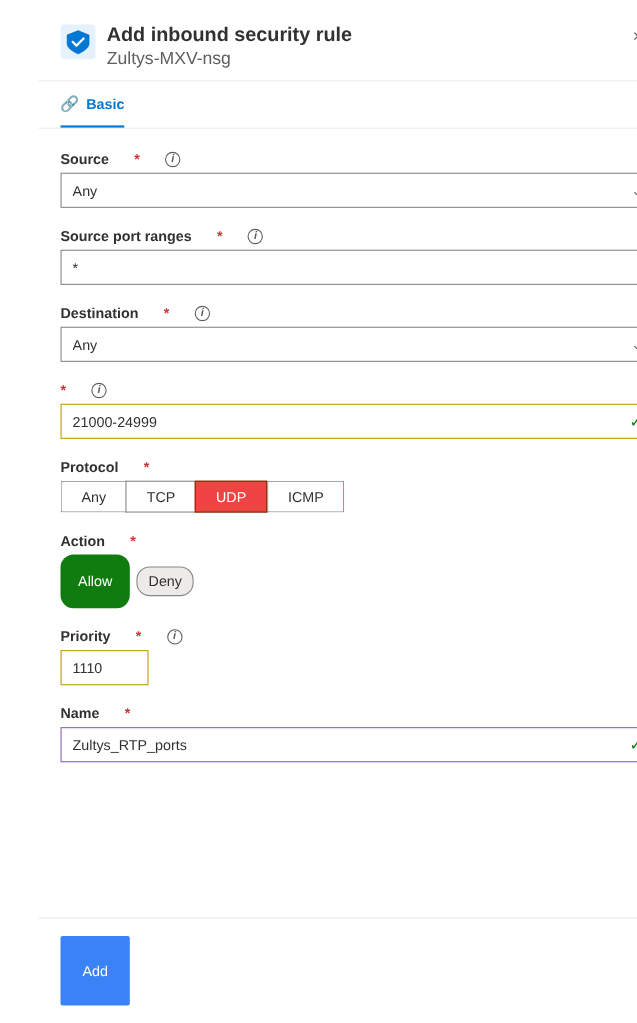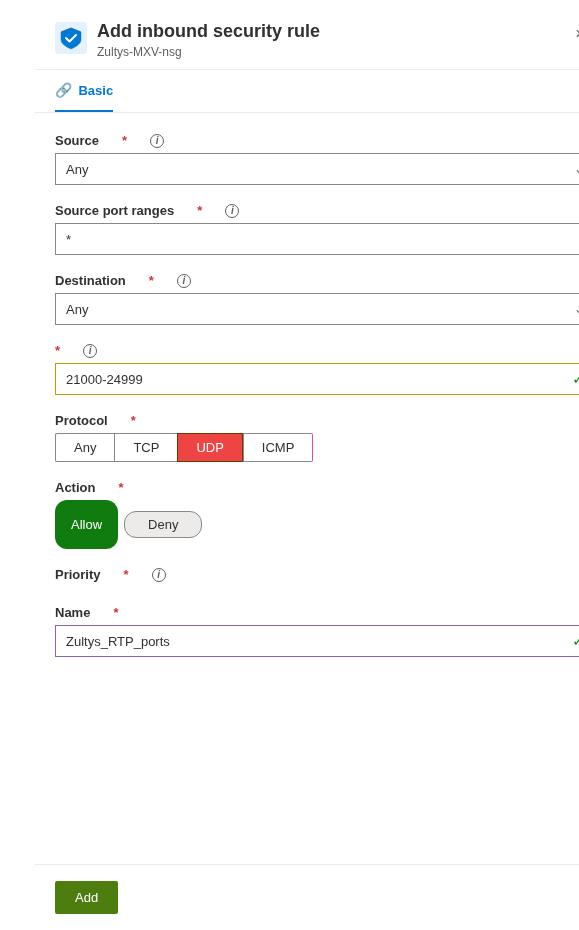--- a/index.html
+++ b/index.html
@@ -48,21 +48,21 @@
     }
 
     .panel-title {
       font-size: 18px;
       font-weight: 600;
       color: #323130;
       line-height: 1.3;
     }
 
     .panel-subtitle {
-      font-size: 12px;
+      font-size: 16px;
       color: #605e5c;
       margin-top: 2px;
     }
 
     .close-btn {
       background: none;
       border: none;
       cursor: pointer;
       font-size: 16px;
       color: #605e5c;
@@ -253,21 +253,21 @@
       font-size: 13px;
       cursor: pointer;
       font-weight: 500;
     }
 
     .toggle-deny {
       background: #edebe9;
       color: #323130;
       border: 1px solid #8a8886;
       border-radius: 12px;
-      padding: 5px 23px;
+      padding: 5px 10px;
       font-size: 13px;
       cursor: pointer;
       margin-left: 6px;
     }
 
     .priority-input {
       width: 80px;
       height: 32px;
       border: 1px solid #c19c00;
       background: #fff;
@@ -291,24 +291,24 @@
     }
 
     .panel-footer {
       padding: 16px 20px;
       border-top: 1px solid #edebe9;
       display: flex;
       align-items: center;
     }
 
     .add-button {
-      background: #4d7c0f;
+      background: #3b82f6;
       color: #fff;
       border: none;
-      padding: 9px 20px;
+      padding: 24px 20px;
       font-size: 13px;
       cursor: pointer;
       border-radius: 2px;
       font-weight: 500;
     }
 
     .spacer { flex: 1; }
   </style>
 </head>
 <body>
@@ -418,20 +418,21 @@
         <button class="toggle-deny">Deny</button>
       </div>
     </div>
 
     <div class="field-group">
       <div class="field-label">
         <span>Priority</span>
         <span class="required-star">*</span>
         <span class="info-icon">i</span>
       </div>
+      <input class="priority-input" type="text" value="1110" style="">
     </div>
 
     <div class="field-group">
       <div class="field-label">
         <span>Name</span>
         <span class="required-star">*</span>
       </div>
       <div class="input-with-check">
         <input class="form-input highlighted-purple" type="text" value="Zultys_RTP_ports" style="">
         <span class="input-check-icon">✓</span>

